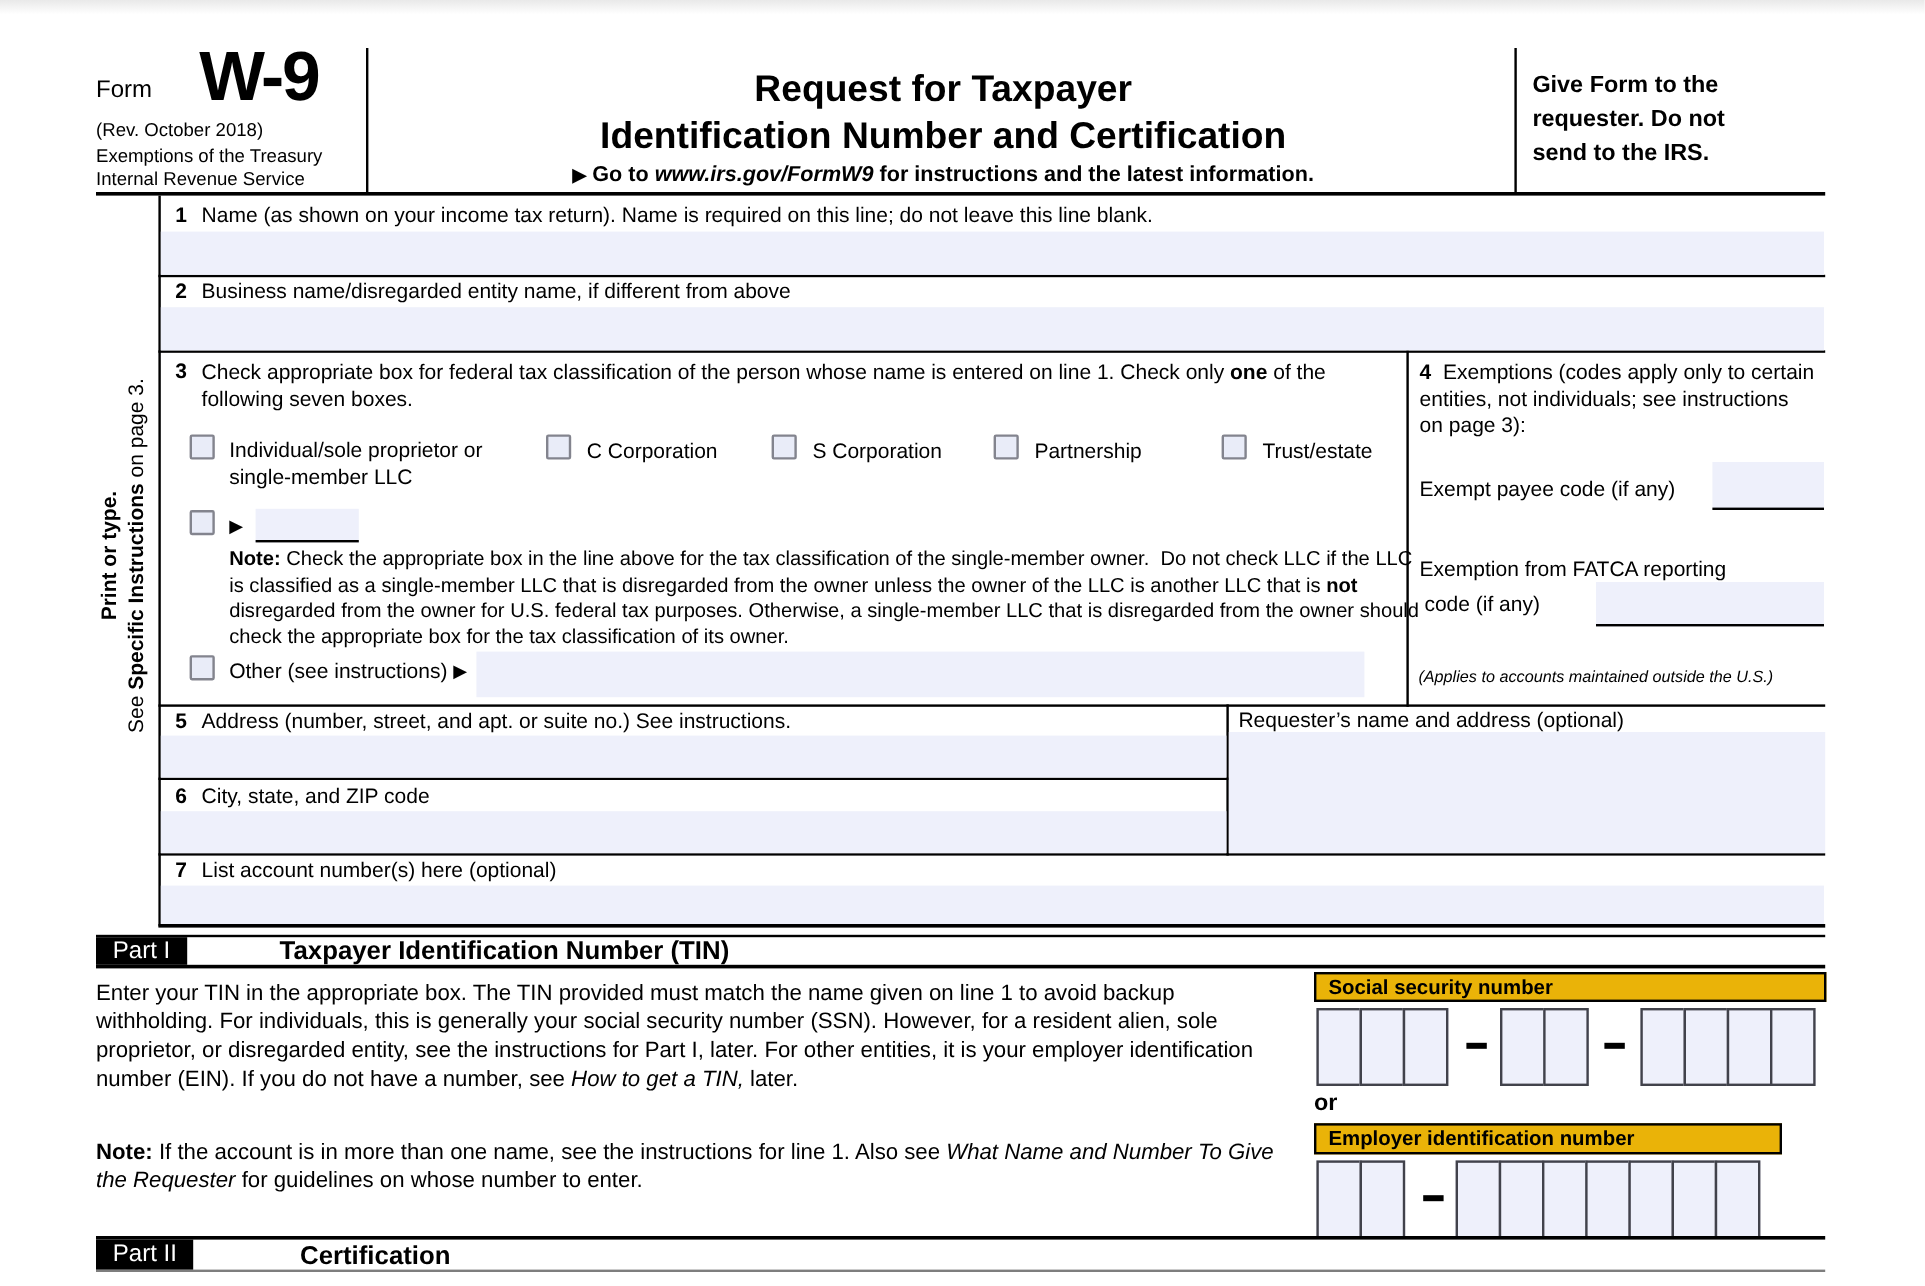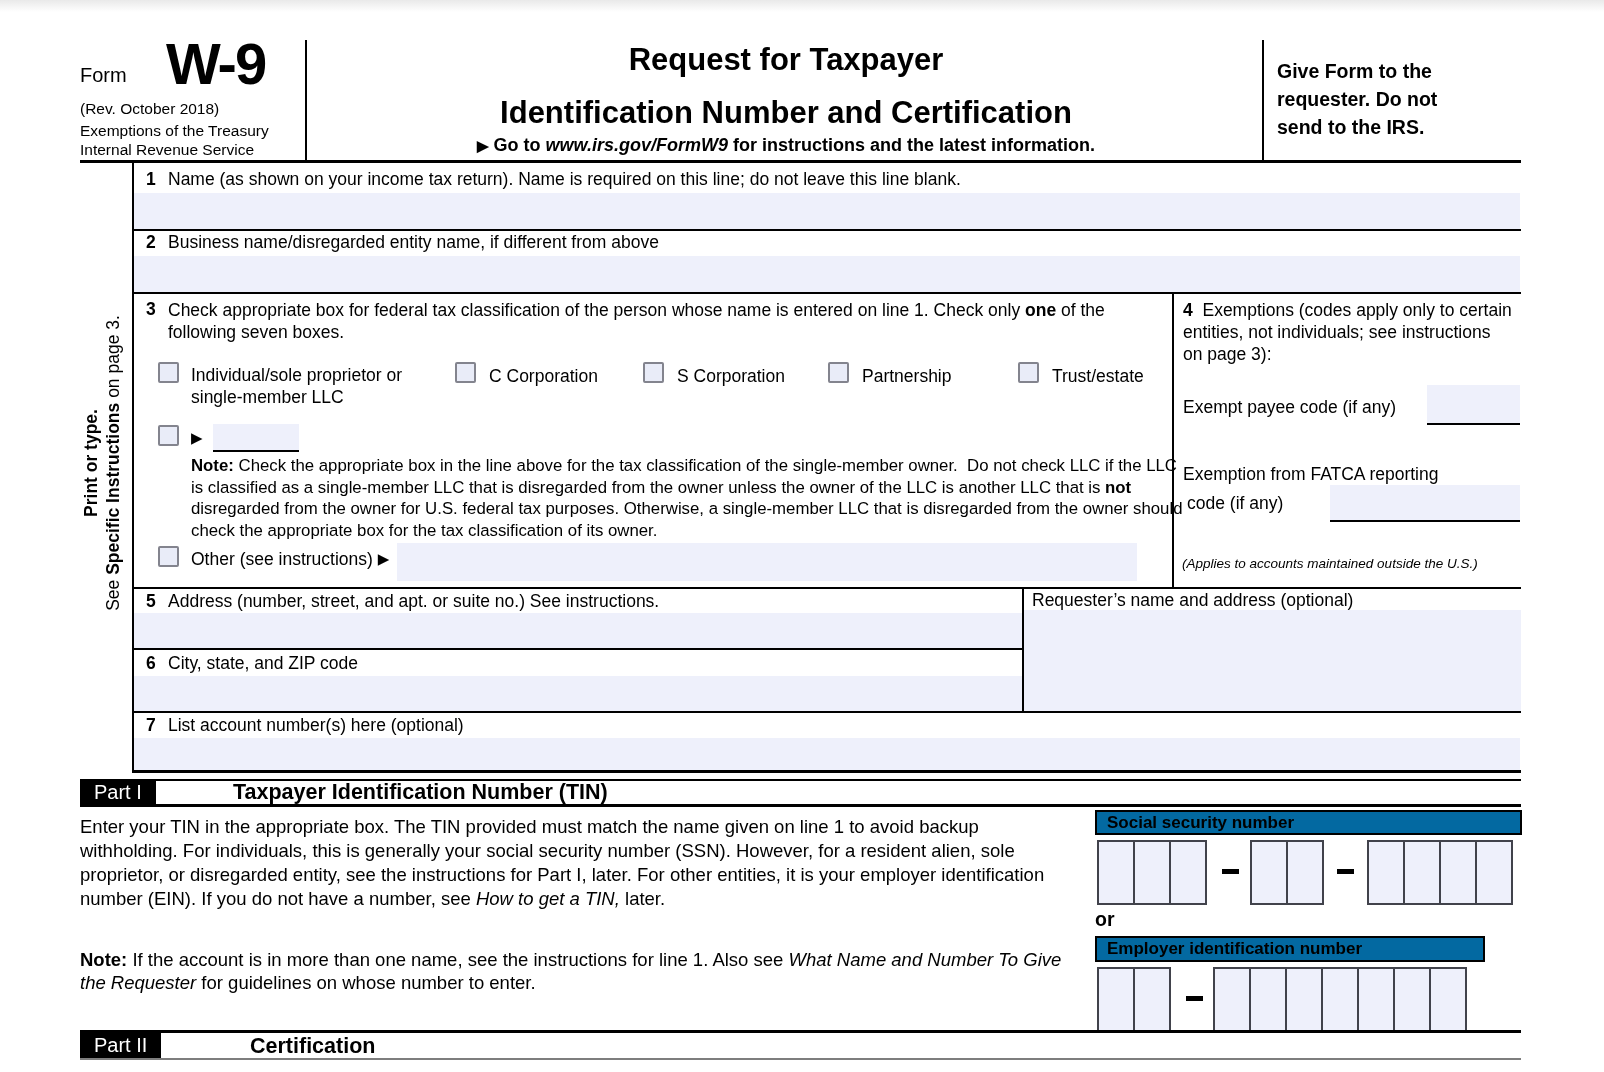--- a/index.html
+++ b/index.html
@@ -41,21 +41,21 @@
   .part-bar { position:absolute; left:80px; width:1441px; background:#fff; display:flex; align-items:stretch; }
   .part1-bar { top:779px; height:28px; border-top:2px solid #000; border-bottom:3px solid #000; }
   .part2-bar { top:1030px; height:30px; border-top:3px solid #000; border-bottom:2px solid #7e7e7e; }
   .part-badge { background:#000; color:#fff; font-weight:normal; font-size:20px; display:flex; align-items:center;
                 padding:0 14px; }
   .part-title { position:absolute; font-weight:bold; font-size:21.5px; top:1px; }
 
   .para { position:absolute; left:80px; width:995px; font-size:18.5px; line-height:24px; }
 
   
-  .numbox-label { position:absolute; border:2px solid #000; background:#0369a1; font-weight:bold; font-size:17px;
+  .numbox-label { position:absolute; border:2px solid #000; background:#eab308; font-weight:bold; font-size:17px;
                   padding:1px 0 1px 10px; }
   .cellgroup { position:absolute; display:flex; }
   .cell { width:38px; height:65px; background:#eef0fb; border:2px solid #41424b; margin-left:-2px; }
   .cell:first-child { margin-left:0; }
   .dashbar { position:absolute; width:17px; height:5px; background:#000; }
   .or-text { position:absolute; left:1095px; top:908px; font-size:19.5px; font-weight:bold; }
 
   .top-fade { position:absolute; left:0; top:0; width:1604px; height:12px;
               background:linear-gradient(#e9e9e9, #ffffff); }
 </style>
@@ -66,21 +66,21 @@
   <div class="top-fade"></div>
 
   <div class="abs form-word">Form</div>
   <div class="abs form-number">W-9</div>
   <div class="abs hsmall" style="left:80px; top:100px;">(Rev. October 2018)</div>
   <div class="abs hsmall" style="left:80px; top:122px;">Exemptions of the Treasury</div>
   <div class="abs hsmall" style="left:80px; top:141px;">Internal Revenue Service</div>
 
   <div class="vline" style="left:305px; top:40px; height:120px;"></div>
 
-  <div class="abs title-line" style="top:42px;">Request for Taxpayer</div>
+  <div class="abs title-line" style="top:56px;">Request for Taxpayer</div>
   <div class="abs title-line" style="top:95px;">Identification Number and Certification</div>
   <div class="abs goto-line"><span class="arrow">▶</span><span style="white-space:pre;"> Go to </span><span class="i">www.irs.gov/FormW9</span><span> for instructions and the latest information.</span></div>
 
   <div class="vline" style="left:1262px; top:40px; height:120px;"></div>
   <div class="abs give-form">Give Form to the requester. Do not send to the IRS.</div>
 
   <div class="hline" style="left:80px; top:160px; width:1441px; height:3px;"></div>
 
   <div class="abs side-note">
     <div class="b">Print or type.</div>

